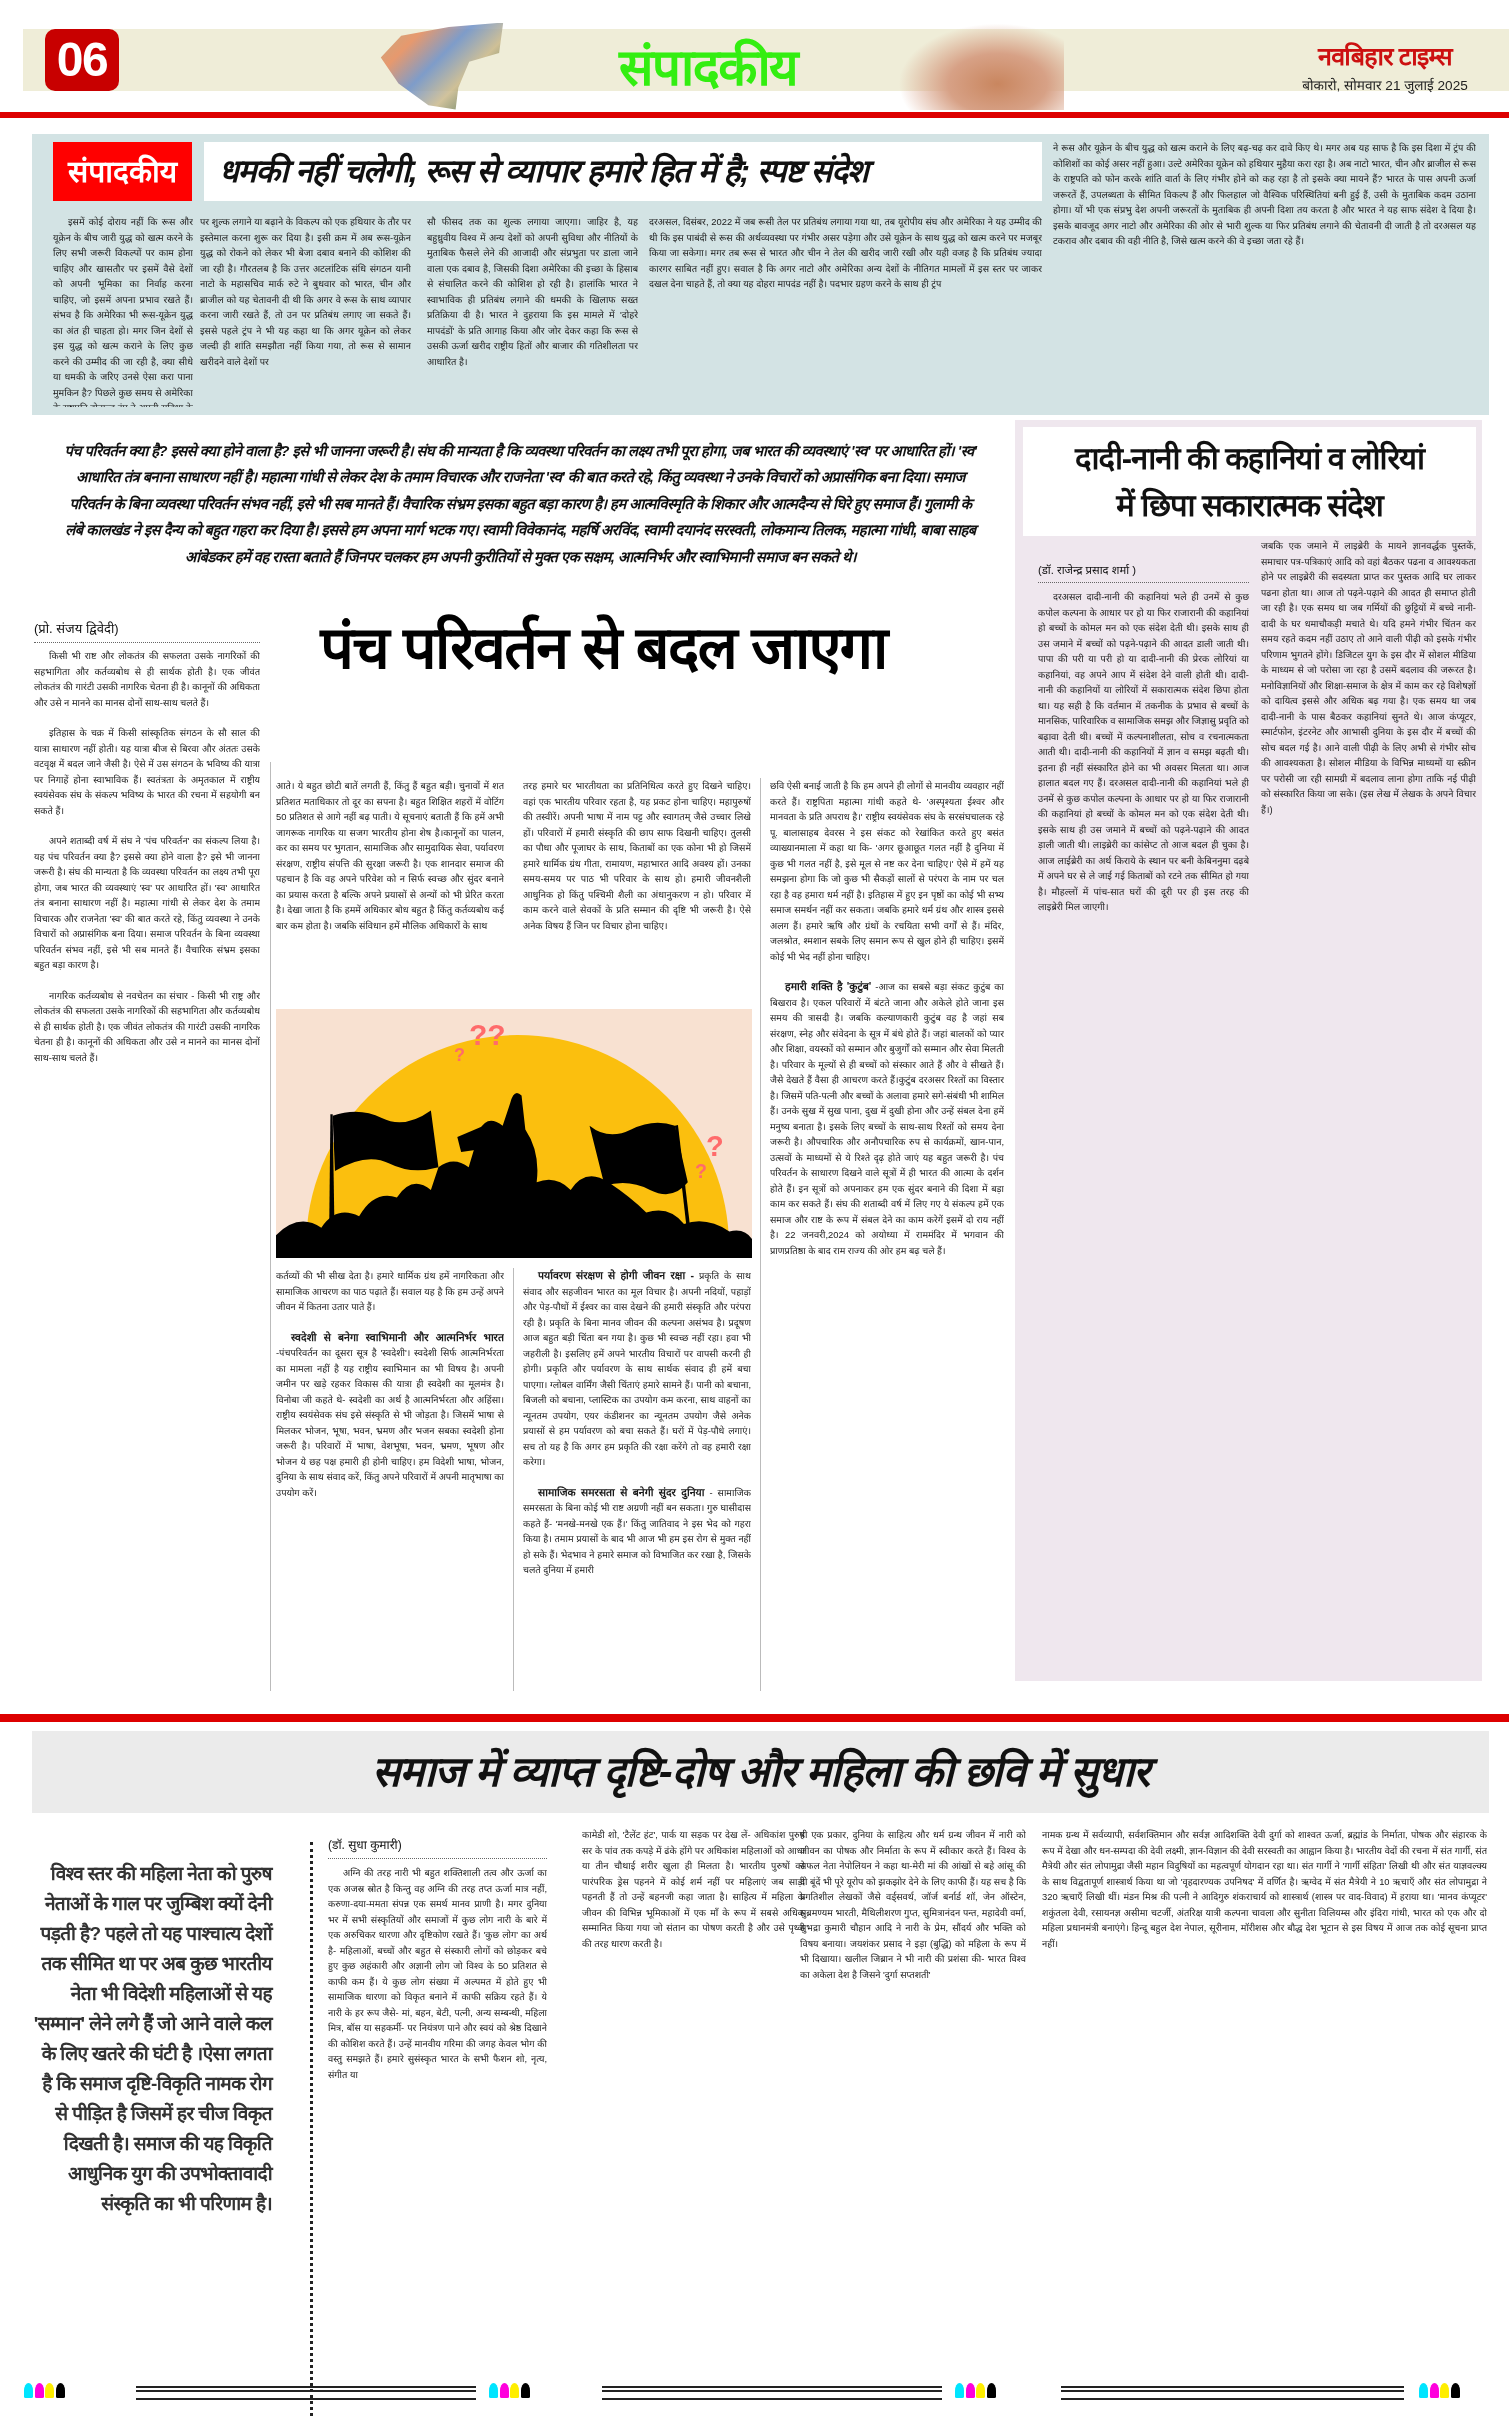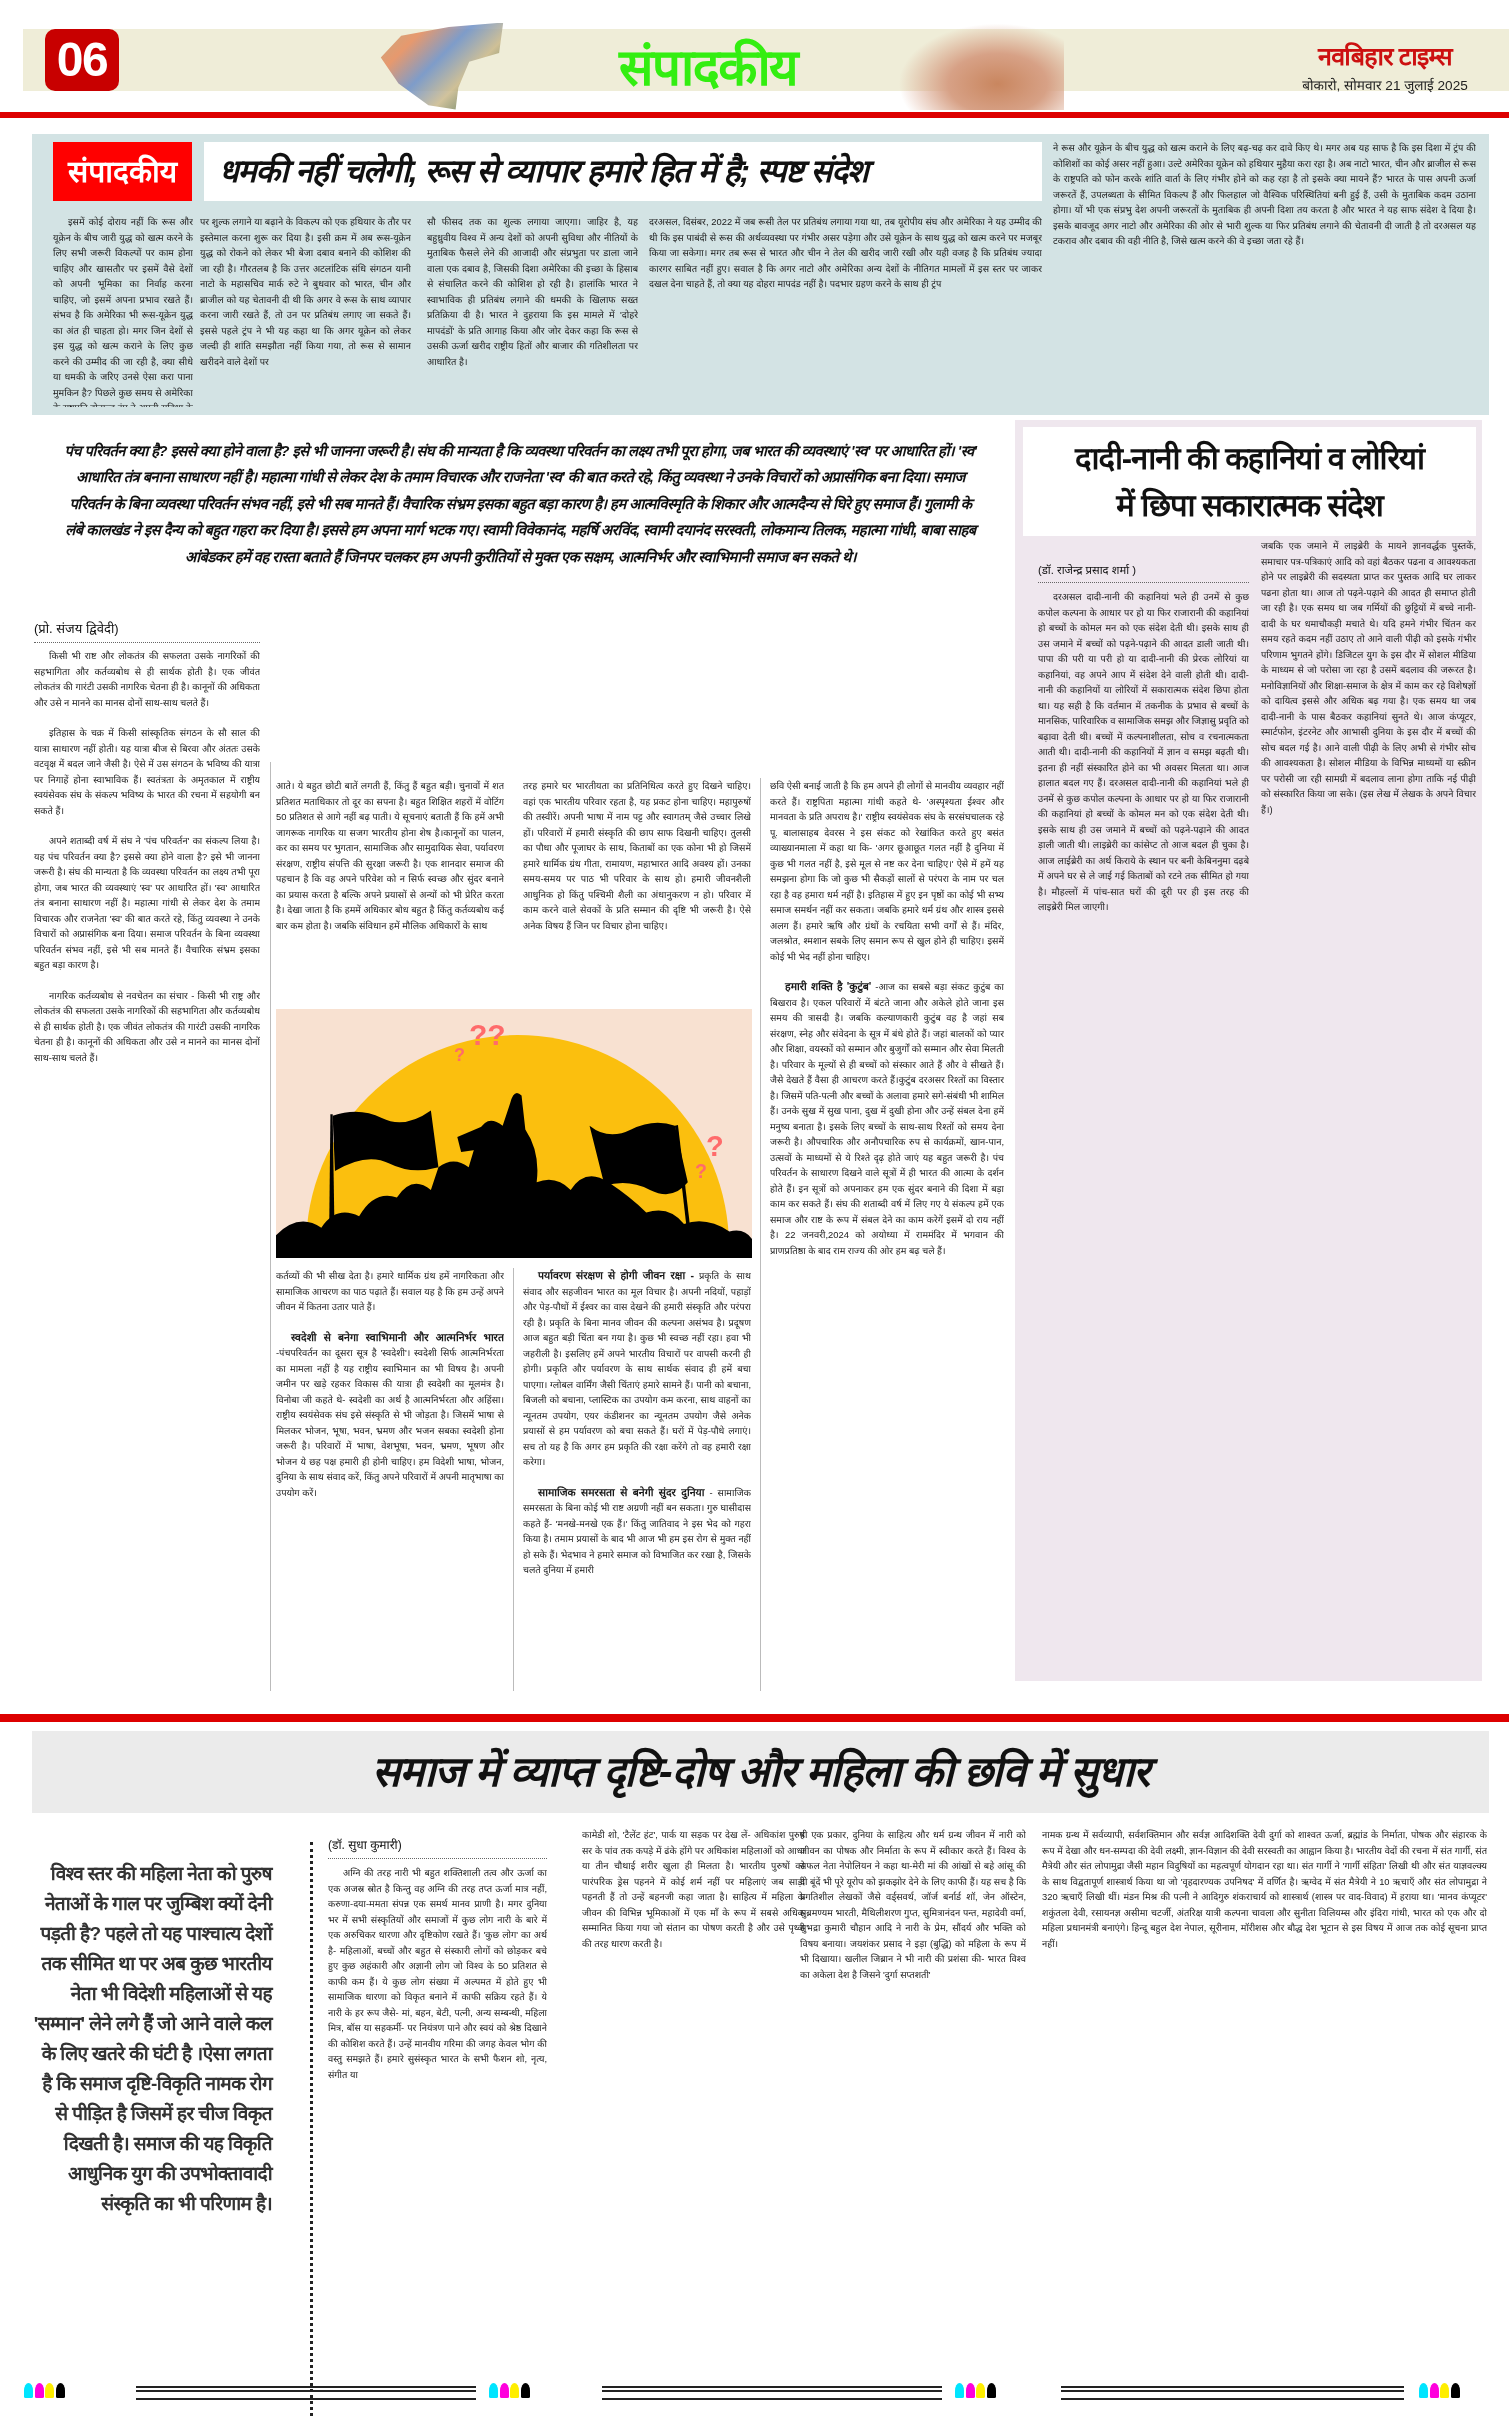--- a/index.html
+++ b/index.html
@@ -98,20 +98,21 @@
 <div class="col" style="left:649px;top:214px;width:393px;height:193px;">
     <p style="text-indent:0">दरअसल, दिसंबर, 2022 में जब रूसी तेल पर प्रतिबंध लगाया गया था, तब यूरोपीय संघ और अमेरिका ने यह उम्मीद की थी कि इस पाबंदी से रूस की अर्थव्यवस्था पर गंभीर असर पड़ेगा और उसे यूक्रेन के साथ युद्ध को खत्म करने पर मजबूर किया जा सकेगा। मगर तब रूस से भारत और चीन ने तेल की खरीद जारी रखी और यही वजह है कि प्रतिबंध ज्यादा कारगर साबित नहीं हुए। सवाल है कि अगर नाटो और अमेरिका अन्य देशों के नीतिगत मामलों में इस स्तर पर जाकर दखल देना चाहते हैं, तो क्या यह दोहरा मापदंड नहीं है। पदभार ग्रहण करने के साथ ही ट्रंप</p>
   </div>
 <div class="col" style="left:1053px;top:140px;width:423px;height:268px;">
     <p style="text-indent:0">ने रूस और यूक्रेन के बीच युद्ध को खत्म कराने के लिए बढ़-चढ़ कर दावे किए थे। मगर अब यह साफ है कि इस दिशा में ट्रंप की कोशिशों का कोई असर नहीं हुआ। उल्टे अमेरिका यूक्रेन को हथियार मुहैया करा रहा है। अब नाटो भारत, चीन और ब्राजील से रूस के राष्ट्रपति को फोन करके शांति वार्ता के लिए गंभीर होने को कह रहा है तो इसके क्या मायने हैं? भारत के पास अपनी ऊर्जा जरूरतें हैं, उपलब्धता के सीमित विकल्प हैं और फिलहाल जो वैश्विक परिस्थितियां बनी हुई हैं, उसी के मुताबिक कदम उठाना होगा। यों भी एक संप्रभु देश अपनी जरूरतों के मुताबिक ही अपनी दिशा तय करता है और भारत ने यह साफ संदेश दे दिया है। इसके बावजूद अगर नाटो और अमेरिका की ओर से भारी शुल्क या फिर प्रतिबंध लगाने की चेतावनी दी जाती है तो दरअसल यह टकराव और दबाव की वही नीति है, जिसे खत्म करने की वे इच्छा जता रहे हैं।</p>
   </div>
 
 <div class="deck">पंच परिवर्तन क्या है? इससे क्या होने वाला है? इसे भी जानना जरूरी है। संघ की मान्यता है कि व्यवस्था परिवर्तन का लक्ष्य तभी पूरा होगा, जब भारत की व्यवस्थाएं 'स्व' पर आधारित हों। 'स्व' आधारित तंत्र बनाना साधारण नहीं है। महात्मा गांधी से लेकर देश के तमाम विचारक और राजनेता 'स्व' की बात करते रहे, किंतु व्यवस्था ने उनके विचारों को अप्रासंगिक बना दिया। समाज परिवर्तन के बिना व्यवस्था परिवर्तन संभव नहीं, इसे भी सब मानते हैं। वैचारिक संभ्रम इसका बहुत बड़ा कारण है। हम आत्मविस्मृति के शिकार और आत्मदैन्य से घिरे हुए समाज हैं। गुलामी के लंबे कालखंड ने इस दैन्य को बहुत गहरा कर दिया है। इससे हम अपना मार्ग भटक गए। स्वामी विवेकानंद, महर्षि अरविंद, स्वामी दयानंद सरस्वती, लोकमान्य तिलक, महात्मा गांधी, बाबा साहब आंबेडकर हमें वह रास्ता बताते हैं जिनपर चलकर हम अपनी कुरीतियों से मुक्त एक सक्षम, आत्मनिर्भर और स्वाभिमानी समाज बन सकते थे।</div>
 
 <div class="main-headline">
+  <div>पंच परिवर्तन से बदल जाएगा</div>
 </div>
 
 <div class="byline" style="left:34px;top:619px;width:226px;">(प्रो. संजय द्विवेदी)</div>
 
 <div class="col" style="left:34px;top:648px;width:226px;height:1046px;">
   <p>किसी भी राष्ट और लोकतंत्र की सफलता उसके नागरिकों की सहभागिता और कर्तव्यबोध से ही सार्थक होती है। एक जीवंत लोकतंत्र की गारंटी उसकी नागरिक चेतना ही है। कानूनों की अधिकता और उसे न मानने का मानस दोनों साथ-साथ चलते हैं।</p>
   <p>इतिहास के चक्र में किसी सांस्कृतिक संगठन के सौ साल की यात्रा साधारण नहीं होती। यह यात्रा बीज से बिरवा और अंततः उसके वटवृक्ष में बदल जाने जैसी है। ऐसे में उस संगठन के भविष्य की यात्रा पर निगाहें होना स्वाभाविक हैं। स्वतंत्रता के अमृतकाल में राष्ट्रीय स्वयंसेवक संघ के संकल्प भविष्य के भारत की रचना में सहयोगी बन सकते हैं।</p>
   <p>अपने शताब्दी वर्ष में संघ ने 'पंच परिवर्तन' का संकल्प लिया है। यह पंच परिवर्तन क्या है? इससे क्या होने वाला है? इसे भी जानना जरूरी है। संघ की मान्यता है कि व्यवस्था परिवर्तन का लक्ष्य तभी पूरा होगा, जब भारत की व्यवस्थाएं 'स्व' पर आधारित हों। 'स्व' आधारित तंत्र बनाना साधारण नहीं है। महात्मा गांधी से लेकर देश के तमाम विचारक और राजनेता 'स्व' की बात करते रहे, किंतु व्यवस्था ने उनके विचारों को अप्रासंगिक बना दिया। समाज परिवर्तन के बिना व्यवस्था परिवर्तन संभव नहीं, इसे भी सब मानते हैं। वैचारिक संभ्रम इसका बहुत बड़ा कारण है।</p>
   <p>नागरिक कर्तव्यबोध से नवचेतन का संचार - किसी भी राष्ट्र और लोकतंत्र की सफलता उसके नागरिकों की सहभागिता और कर्तव्यबोध से ही सार्थक होती है। एक जीवंत लोकतंत्र की गारंटी उसकी नागरिक चेतना ही है। कानूनों की अधिकता और उसे न मानने का मानस दोनों साथ-साथ चलते हैं।</p>
 </div>

